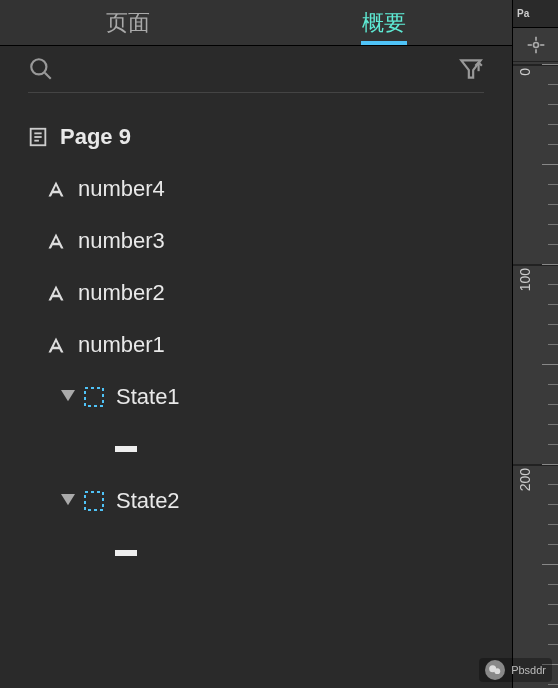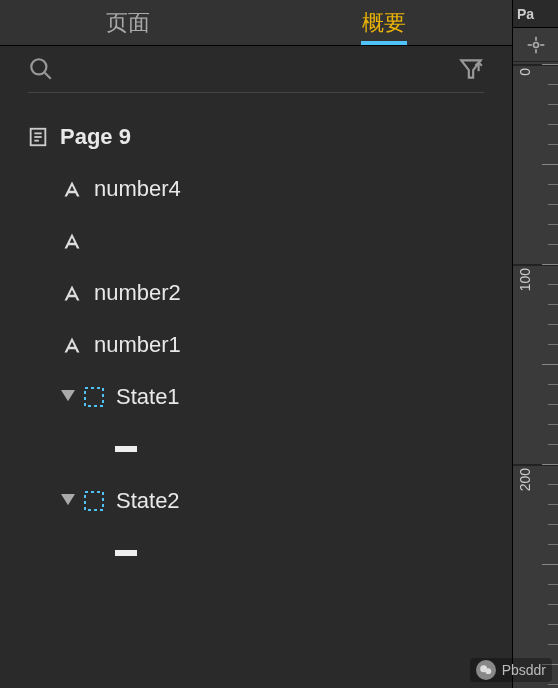--- a/index.html
+++ b/index.html
@@ -30,21 +30,21 @@
     flex: 1;
     display: flex;
     align-items: center;
     justify-content: center;
     font-size: 22px;
     color: #aaa;
     cursor: pointer;
     position: relative;
   }
   .tab.active {
-    color: #eab308;
+    color: #5eead4;
   }
   .tab.active::after {
     content: '';
     position: absolute;
     bottom: 0;
     left: 50%;
     transform: translateX(-50%);
     width: 46px;
     height: 4px;
     background: #4fc3f7;
@@ -76,21 +76,21 @@
     display: flex;
     align-items: center;
     height: 52px;
     padding-left: 24px;
     padding-right: 20px;
     font-size: 22px;
     color: #e8e8e8;
     cursor: pointer;
   }
   .tree-row.bold { font-weight: 700; }
-  .indent-1 { padding-left: 58px; }
+  .indent-1 { padding-left: 42px; }
   .indent-1b { padding-left: 28px; }
   .indent-2 { padding-left: 58px; }
   .indent-3 { padding-left: 112px; }
   .icon-slot {
     width: 28px;
     display: flex;
     align-items: center;
     justify-content: center;
     margin-right: 8px;
   }
@@ -125,21 +125,21 @@
     flex-direction: column;
   }
   .right-header {
     height: 28px;
     background: #2a2a2a;
     border-bottom: 1px solid #000;
     display: flex;
     align-items: center;
     justify-content: flex-start;
     padding-left: 4px;
-    font-size: 14px;
+    font-size: 10px;
     font-weight: bold;
     color: #ccc;
   }
   .crosshair-btn {
     height: 34px;
     display: flex;
     align-items: center;
     justify-content: center;
     border-bottom: 1px solid #222;
     cursor: pointer;
@@ -182,21 +182,21 @@
   }
   
   .watermark {
     position: absolute;
     right: 6px;
     bottom: 6px;
     display: flex;
     align-items: center;
     gap: 6px;
     color: #bbb;
-    font-size: 14px;
+    font-size: 11px;
     background: rgba(0,0,0,0.3);
     padding: 2px 6px;
     border-radius: 4px;
   }
   .watermark-icon {
     width: 20px;
     height: 20px;
     border-radius: 50%;
     background: #888;
     display: flex;
@@ -256,20 +256,21 @@
           </svg>
       </span>
       <span class="label-text">number4</span>
     </div>
     <div class="tree-row indent-1">
       <span class="icon-slot">
         <svg width="20" height="20" viewBox="0 0 24 24" fill="#ddd">
             <path d="M12 3 L3 21 H6 L8 17 H16 L18 21 H21 Z M9.2 14 L12 8 L14.8 14 Z"></path>
           </svg>
       </span>
+      <span class="label-text">number3</span>
     </div>
     <div class="tree-row indent-1">
       <span class="icon-slot">
         <svg width="20" height="20" viewBox="0 0 24 24" fill="#ddd">
             <path d="M12 3 L3 21 H6 L8 17 H16 L18 21 H21 Z M9.2 14 L12 8 L14.8 14 Z"></path>
           </svg>
       </span>
       <span class="label-text">number2</span>
     </div>
     <div class="tree-row indent-1">

